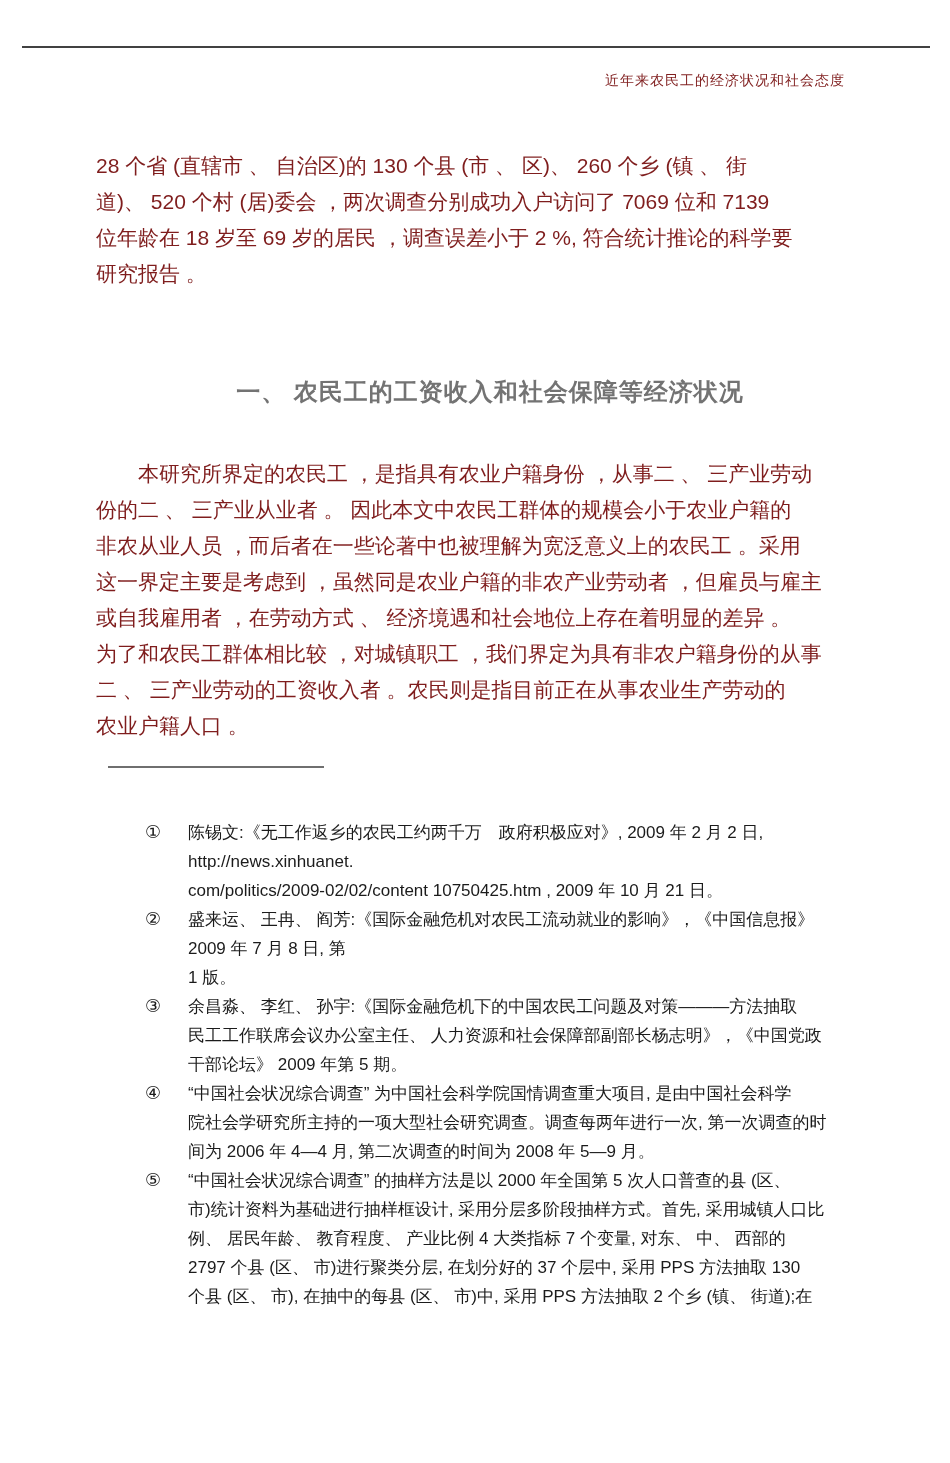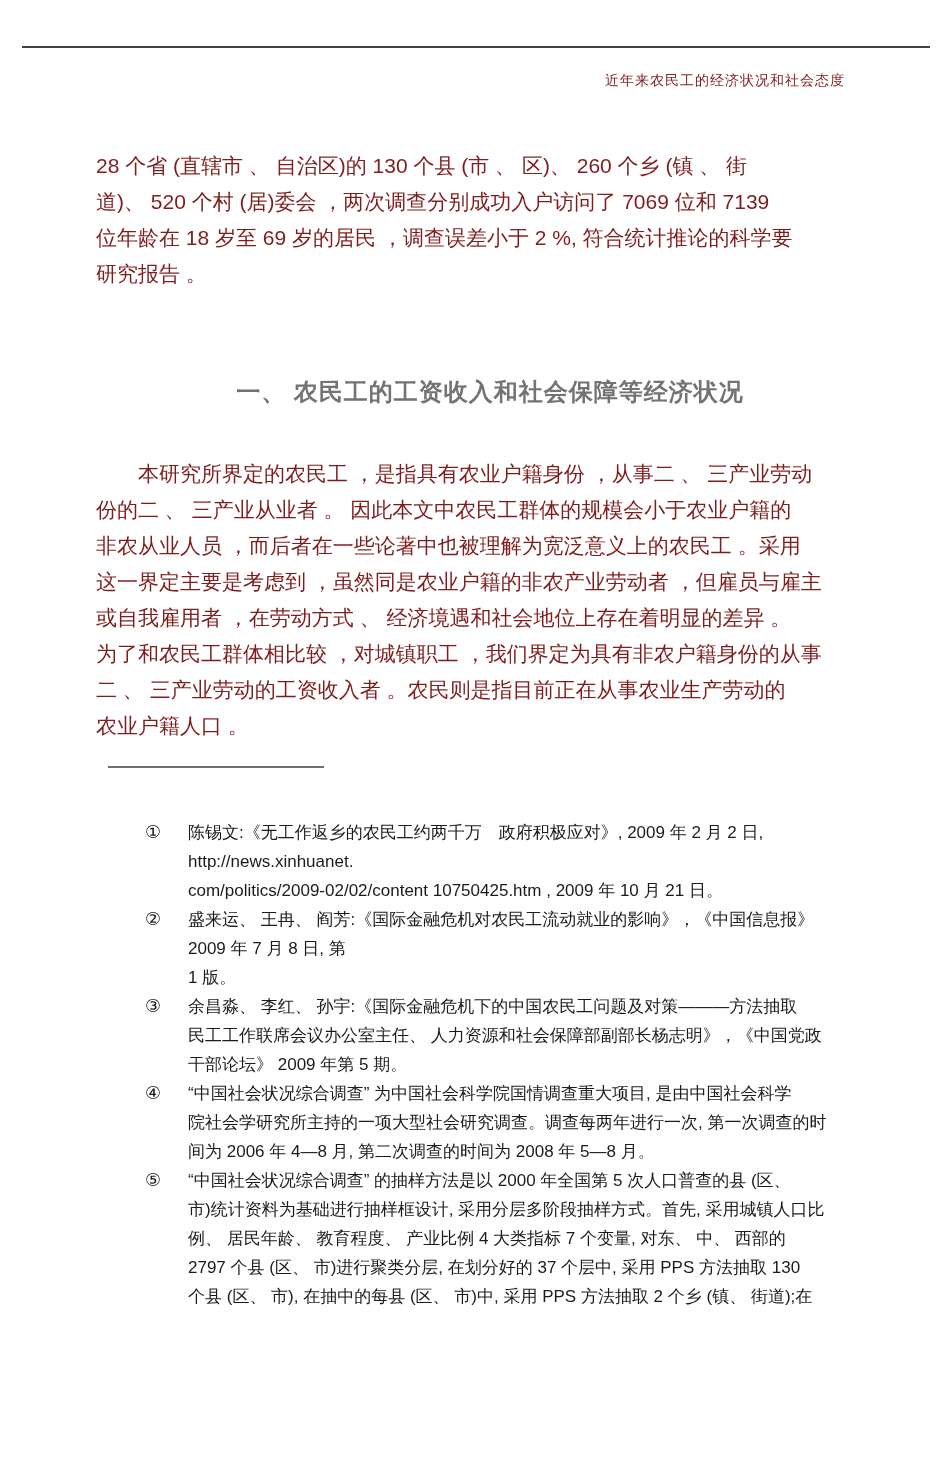--- a/index.html
+++ b/index.html
@@ -109,21 +109,21 @@
           <div class="fline">民工工作联席会议办公室主任、 人力资源和社会保障部副部长杨志明》，《中国党政</div>
           <div class="fline">干部论坛》 2009 年第 5 期。</div>
         </div>
     </div>
 
     <div class="footnote">
       <span class="fn-marker">④</span>
       <div>
           <div class="fline">“中国社会状况综合调查” 为中国社会科学院国情调查重大项目, 是由中国社会科学</div>
           <div class="fline">院社会学研究所主持的一项大型社会研究调查。调查每两年进行一次, 第一次调查的时</div>
-          <div class="fline">间为 2006 年 4—8 月, 第二次调查的时间为 2008 年 5—8 月。</div>
+          <div class="fline">间为 2006 年 4—4 月, 第二次调查的时间为 2008 年 5—9 月。</div>
         </div>
     </div>
 
     <div class="footnote">
       <span class="fn-marker">⑤</span>
       <div>
           <div class="fline">“中国社会状况综合调查” 的抽样方法是以 2000 年全国第 5 次人口普查的县 (区、</div>
           <div class="fline">市)统计资料为基础进行抽样框设计, 采用分层多阶段抽样方式。首先, 采用城镇人口比</div>
           <div class="fline">例、 居民年龄、 教育程度、 产业比例 4 大类指标 7 个变量, 对东、 中、 西部的</div>
           <div class="fline">2797 个县 (区、 市)进行聚类分层, 在划分好的 37 个层中, 采用 PPS 方法抽取 130</div>

